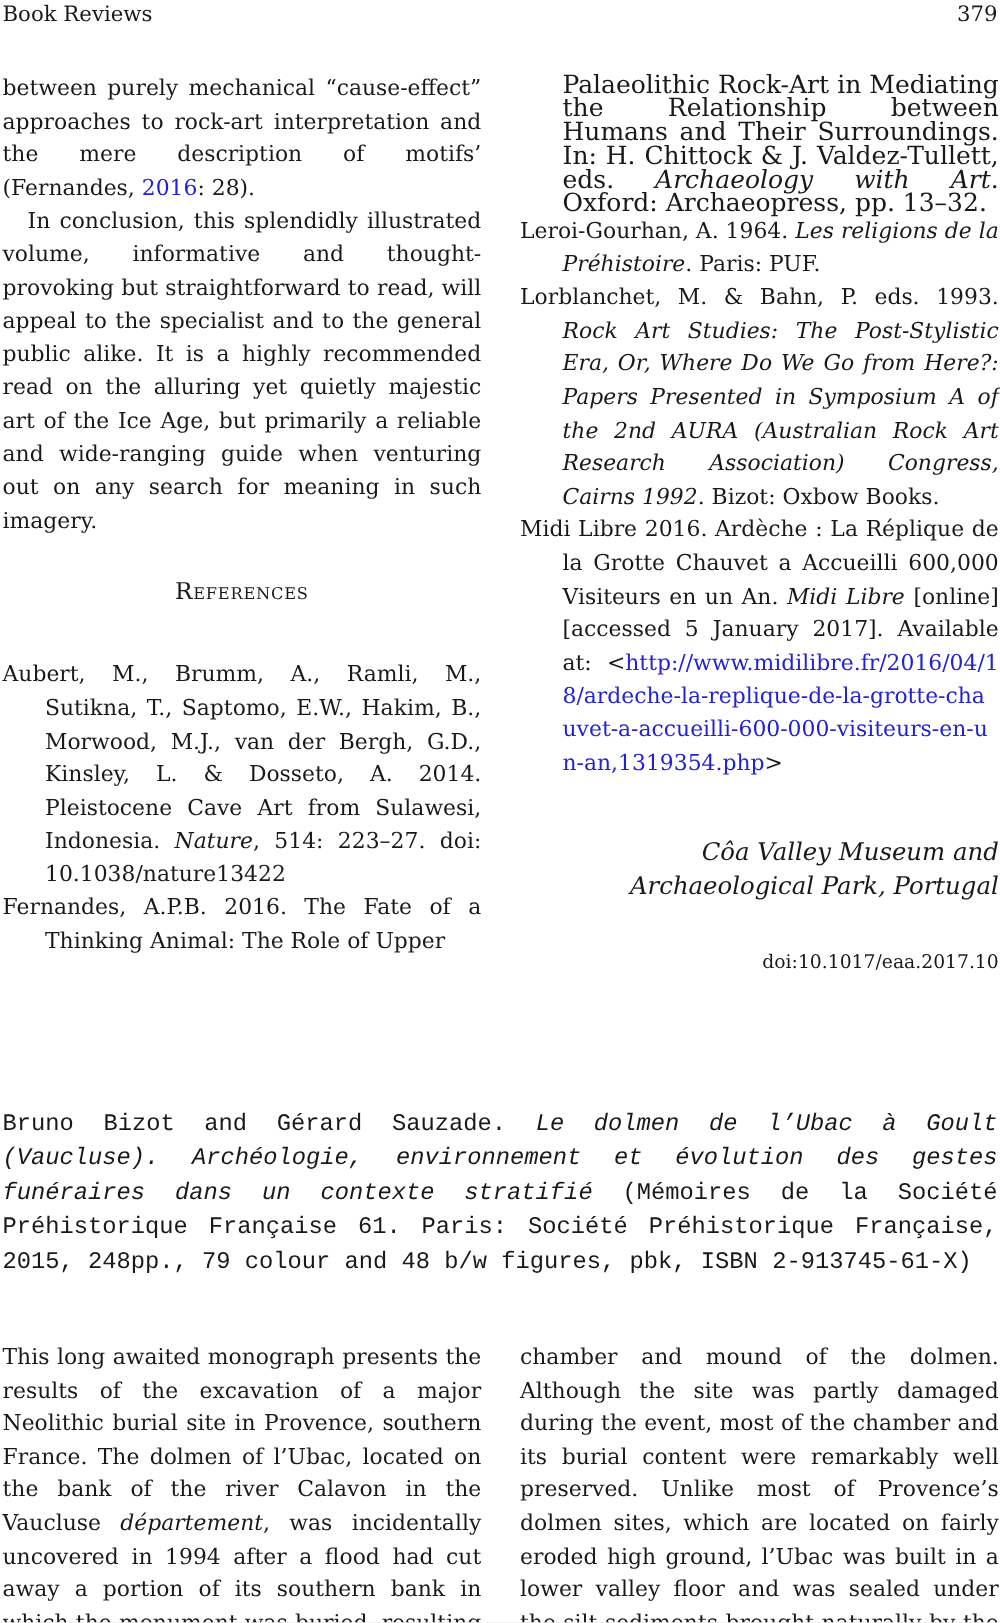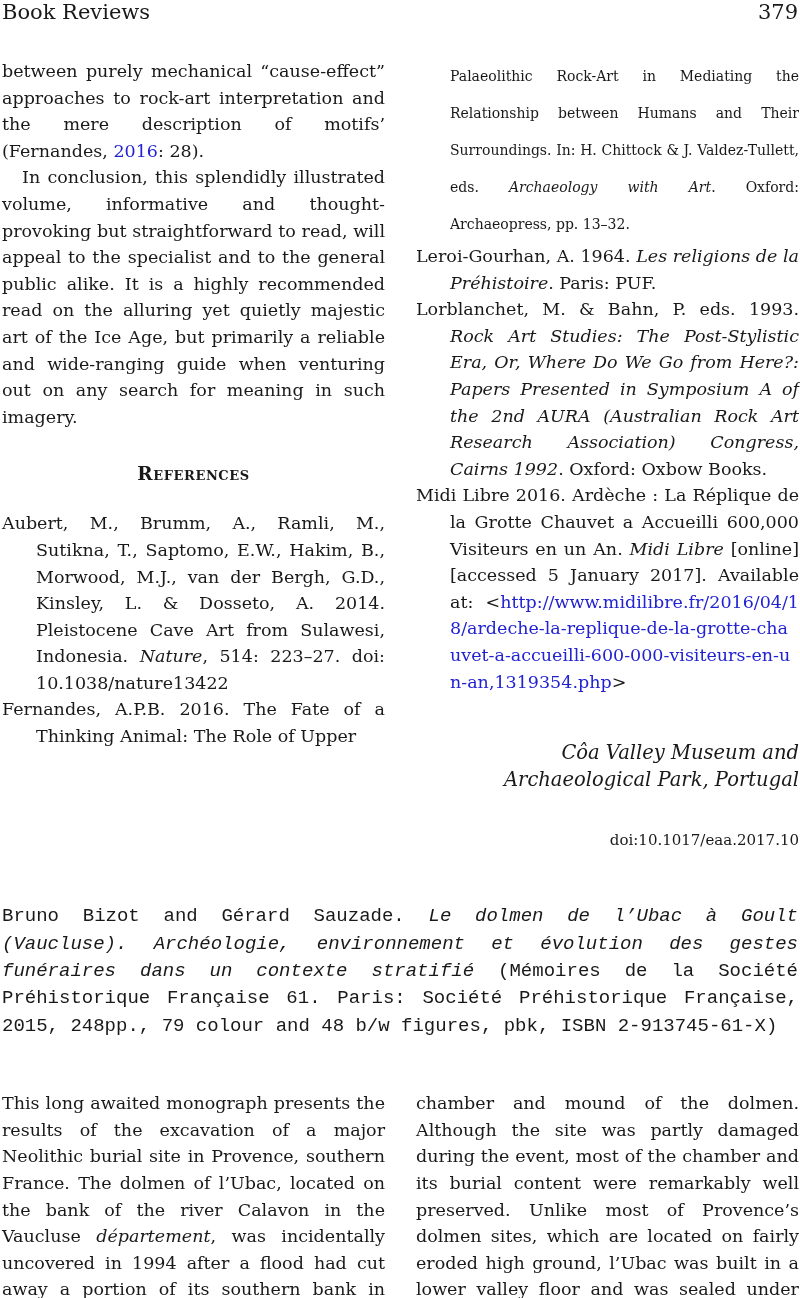--- a/index.html
+++ b/index.html
@@ -12,42 +12,42 @@
   .page{
     width:800px;height:1298px;margin:0 auto;background:var(--bg);
     color:var(--text);
     font-family:"DejaVu Serif","Liberation Serif",serif;
     overflow:hidden;position:relative;
     padding:2px 2px 0 2px;
   }
   
   .pg-header{
     display:flex;justify-content:space-between;align-items:flex-start;
-    font-size:21px;line-height:20px;
+    font-size:17px;line-height:20px;
   }
   
   .cols{display:flex;gap:31px;}
   .col{width:383px;flex:0 0 383px;}
   .top-cols{margin-top:36px;min-height:774px;}
   .bottom-cols{margin-top:50px;}
   p.body{
     font-size:17.5px;line-height:26.6px;text-align:justify;
   }
   p.indent{text-indent:20px;}
   .refs-head{
-    font-variant:small-caps;font-weight:700;letter-spacing:.6px;
+    font-variant:small-caps;font-weight:400;letter-spacing:.6px;
     font-size:18.5px;text-align:center;
-    margin-top:33px;margin-bottom:26px;
+    margin-top:33px;margin-bottom:43px;
   }
   p.ref{
     font-size:17.5px;line-height:26.6px;text-align:justify;
     padding-left:34px;text-indent:-34px;
   }
   p.ref-cont{
-    font-size:14px;line-height:37px;text-align:justify;
+    font-size:20px;line-height:19px;text-align:justify;
     padding-left:34px;text-indent:0;
   }
   .run-i{font-style:italic;}
   .run-link{color:var(--link);}
   .run-url{color:var(--link);word-break:break-all;}
   
   .signature{margin-top:44px;text-align:right;}
   .sig-name{
     font-variant:small-caps;letter-spacing:.8px;font-size:17px;line-height:25px;
   }
@@ -73,21 +73,21 @@
     <div class="col">
       <p class="body"><span>between purely mechanical “cause-effect” approaches to rock-art interpretation and the mere description of motifs’ (Fernandes, </span><span class="run-link">2016</span><span>: 28).</span></p>
       <p class="body indent"><span>In conclusion, this splendidly illustrated volume, informative and thought-provoking but straightforward to read, will appeal to the specialist and to the general public alike. It is a highly recommended read on the alluring yet quietly majestic art of the Ice Age, but primarily a reliable and wide-ranging guide when venturing out on any search for meaning in such imagery.</span></p>
       <h3 class="refs-head">References</h3>
       <p class="ref"><span>Aubert, M., Brumm, A., Ramli, M., Sutikna, T., Saptomo, E.W., Hakim, B., Morwood, M.J., van der Bergh, G.D., Kinsley, L. &amp; Dosseto, A. 2014. Pleistocene Cave Art from Sulawesi, Indonesia. </span><span class="run-i">Nature</span><span>, 514: 223–27. doi: 10.1038/nature13422</span></p>
       <p class="ref"><span>Fernandes, A.P.B. 2016. The Fate of a Thinking Animal: The Role of Upper</span></p>
     </div>
     <div class="col">
       <p class="ref-cont"><span>Palaeolithic Rock-Art in Mediating the Relationship between Humans and Their Surroundings. In: H. Chittock &amp; J. Valdez-Tullett, eds. </span><span class="run-i">Archaeology with Art</span><span>. Oxford: Archaeopress, pp. 13–32.</span></p>
       <p class="ref"><span>Leroi-Gourhan, A. 1964. </span><span class="run-i">Les religions de la Préhistoire</span><span>. Paris: PUF.</span></p>
-      <p class="ref"><span>Lorblanchet, M. &amp; Bahn, P. eds. 1993. </span><span class="run-i">Rock Art Studies: The Post-Stylistic Era, Or, Where Do We Go from Here?: Papers Presented in Symposium A of the 2nd AURA (Australian Rock Art Research Association) Congress, Cairns 1992</span><span>. Oxford: Oxbow Books.</span></p>
+      <p class="ref"><span>Lorblanchet, M. &amp; Bahn, P. eds. 1993. </span><span class="run-i">Rock Art Studies: The Post-Stylistic Era, Or, Where Do We Go from Here?: Papers Presented in Symposium A of the 2nd AURA (Australian Rock Art Research Association) Congress, Cairns 1992</span><span>. Bizot: Oxbow Books.</span></p>
       <p class="ref"><span>Midi Libre 2016. Ardèche : La Réplique de la Grotte Chauvet a Accueilli 600,000 Visiteurs en un An. </span><span class="run-i">Midi Libre</span><span> [online] [accessed 5 January 2017]. Available at: &lt;</span><span class="run-url">http://www.midilibre.fr/2016/04/18/ardeche-la-replique-de-la-grotte-chauvet-a-accueilli-600-000-visiteurs-en-un-an,1319354.php</span><span>&gt;</span></p>
       <div class="signature">
         <div class="sig-aff">Côa Valley Museum and Archaeological Park, Portugal</div>
         <div class="sig-doi">doi:10.1017/eaa.2017.10</div>
       </div>
     </div>
   </section>
 
   <section class="book-heading">
     <p><span>Bruno Bizot and Gérard Sauzade. </span><span class="run-i">Le dolmen de l’Ubac à Goult (Vaucluse). Archéologie, environnement et évolution des gestes funéraires dans un contexte stratifié</span><span> (Mémoires de la Société Préhistorique Française 61. Paris: Société Préhistorique Française, 2015, 248pp., 79 colour and 48 b/w figures, pbk, ISBN 2-913745-61-X)</span></p>

